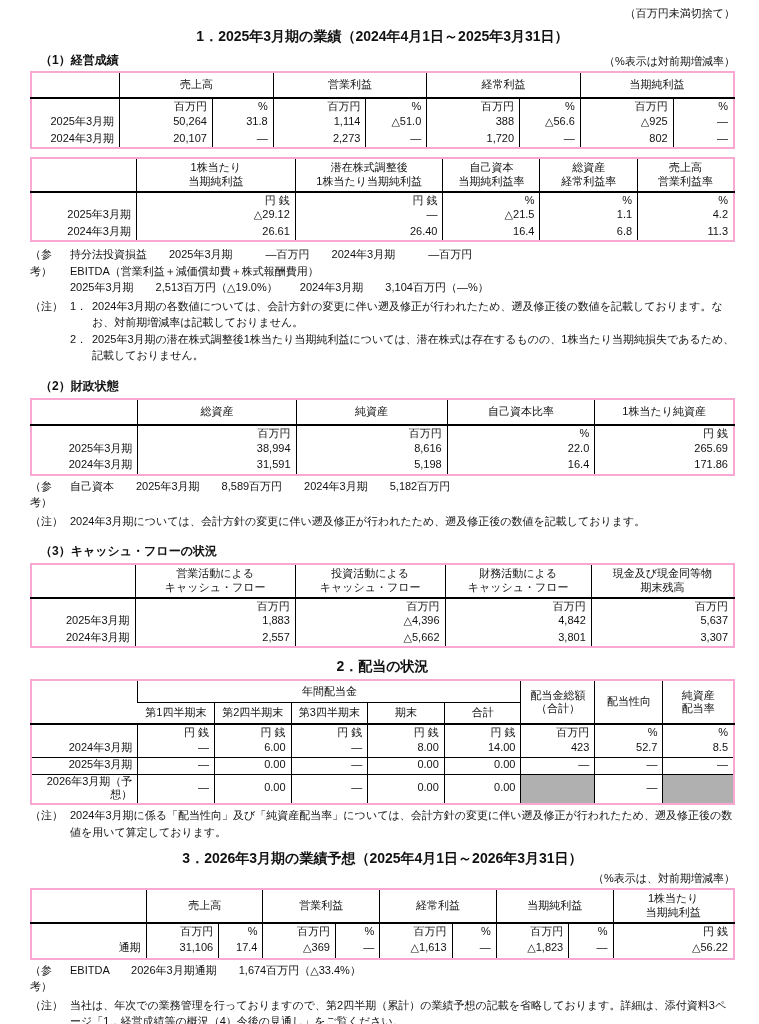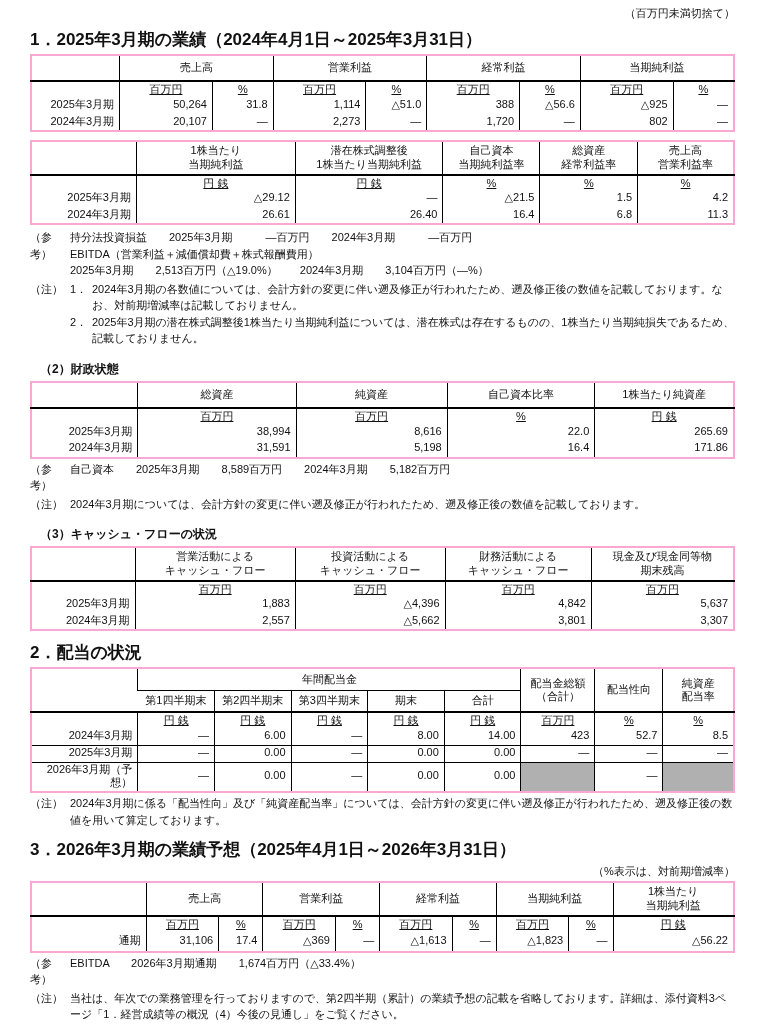--- a/index.html
+++ b/index.html
@@ -4,32 +4,32 @@
 <style>
   * { box-sizing: border-box; }
   html,body { margin:0; padding:0; background:#fff; }
   body {
     width:759px; height:1024px; overflow:hidden;
     font-family:"Liberation Sans","DejaVu Sans",sans-serif;
     font-size:11px; color:#111; -webkit-font-smoothing:antialiased;
   }
   .page { padding:6px 24px 0 30px; }
   .right-note { text-align:right; font-size:11px; line-height:1.3; }
-  .sec-title { font-weight:bold; font-size:17px; margin:8px 0 3px; }
+  .sec-title { font-weight:bold; font-size:14px; margin:8px 0 3px;text-align:center; }
   .sub-row { display:flex; justify-content:space-between; align-items:flex-end; margin:6px 0 2px; }
   .sub-title { font-weight:bold; font-size:12px; padding-left:10px; }
   .pct-note { font-size:11px; }
 
   table.ft { width:100%; border-collapse:collapse; table-layout:fixed; border:2px solid #f9a8d4; }
   .ft td { border-left:1px solid #000; padding:0 5px; overflow:hidden; line-height:1.25; }
   .ft td:first-child { border-left:none; }
   .ft tr.gh td { border-bottom:2px solid #000; text-align:center; vertical-align:middle;
                  white-space:pre-line; padding:2px; height:26px; }
   .ft tr.gh.tall td { height:31px; }
-  .ft tr.un td { text-align:center; height:15px; padding:1px 5px 0;text-decoration:underline; }
+  .ft tr.un td { text-align:right; height:15px; padding:1px 5px 0; }
   .ft tr.dr td { text-align:right; height:17px; padding:0 5px 1px; }
   .ft td.lbl { text-align:center; padding:0 2px; }
   .ft td.bb1 { border-bottom:1px solid #000 !important; }
   .ft tr.sep td { border-top:1px solid #000; }
   .ft td.gray { background:#b0b0b0; }
   .divt tr.gh td { height:22px; }
   .fct tr.dr td { height:20px; }
 
   .refline, .note { display:flex; line-height:1.5; margin-top:2px; }
   .flabel { flex:0 0 40px; }
@@ -42,20 +42,24 @@
 </style>
 </head>
 <body>
 
 <div class="page">
 
   <div class="right-note">（百万円未満切捨て）</div>
 
   <div class="sec-title">1．2025年3月期の業績（2024年4月1日～2025年3月31日）</div>
 
+  <div class="sub-row">
+    <div class="sub-title">（1）経営成績</div>
+    <div class="pct-note">（%表示は対前期増減率）</div>
+  </div>
 
   <table class="ft">
     <colgroup>
       <col style="width:12.6%">
         <col style="width:13.2%">
         <col style="width:8.65%">
       <col style="width:13.2%">
         <col style="width:8.65%">
         <col style="width:13.2%">
       <col style="width:8.65%">
@@ -135,21 +139,21 @@
       <td>円 銭</td>
       <td>%</td>
       <td>%</td>
       <td>%</td>
     </tr>
     <tr class="dr">
       <td class="lbl">2025年3月期</td>
       <td>△29.12</td>
       <td>―</td>
       <td>△21.5</td>
-      <td>1.5</td>
+      <td>1.1</td>
       <td>4.2</td>
     </tr>
     <tr class="dr">
       <td class="lbl">2024年3月期</td>
       <td>26.61</td>
       <td>26.40</td>
       <td>16.4</td>
       <td>6.8</td>
       <td>11.3</td>
     </tr>

